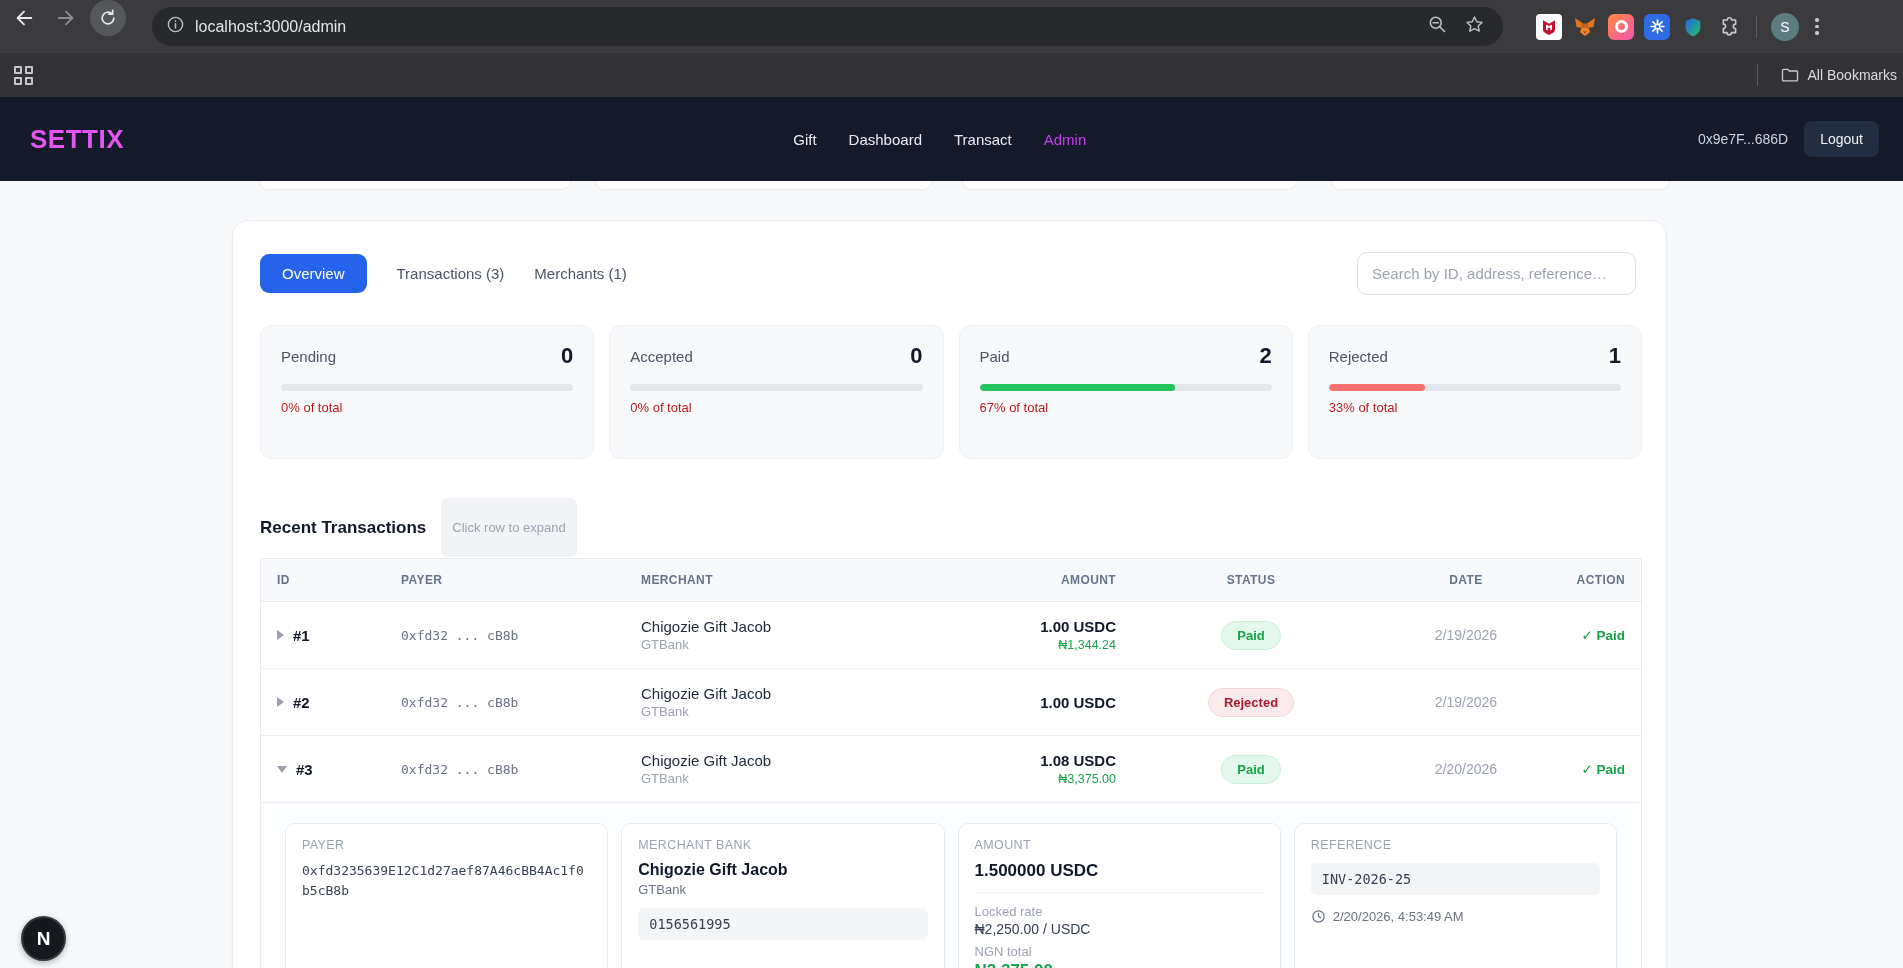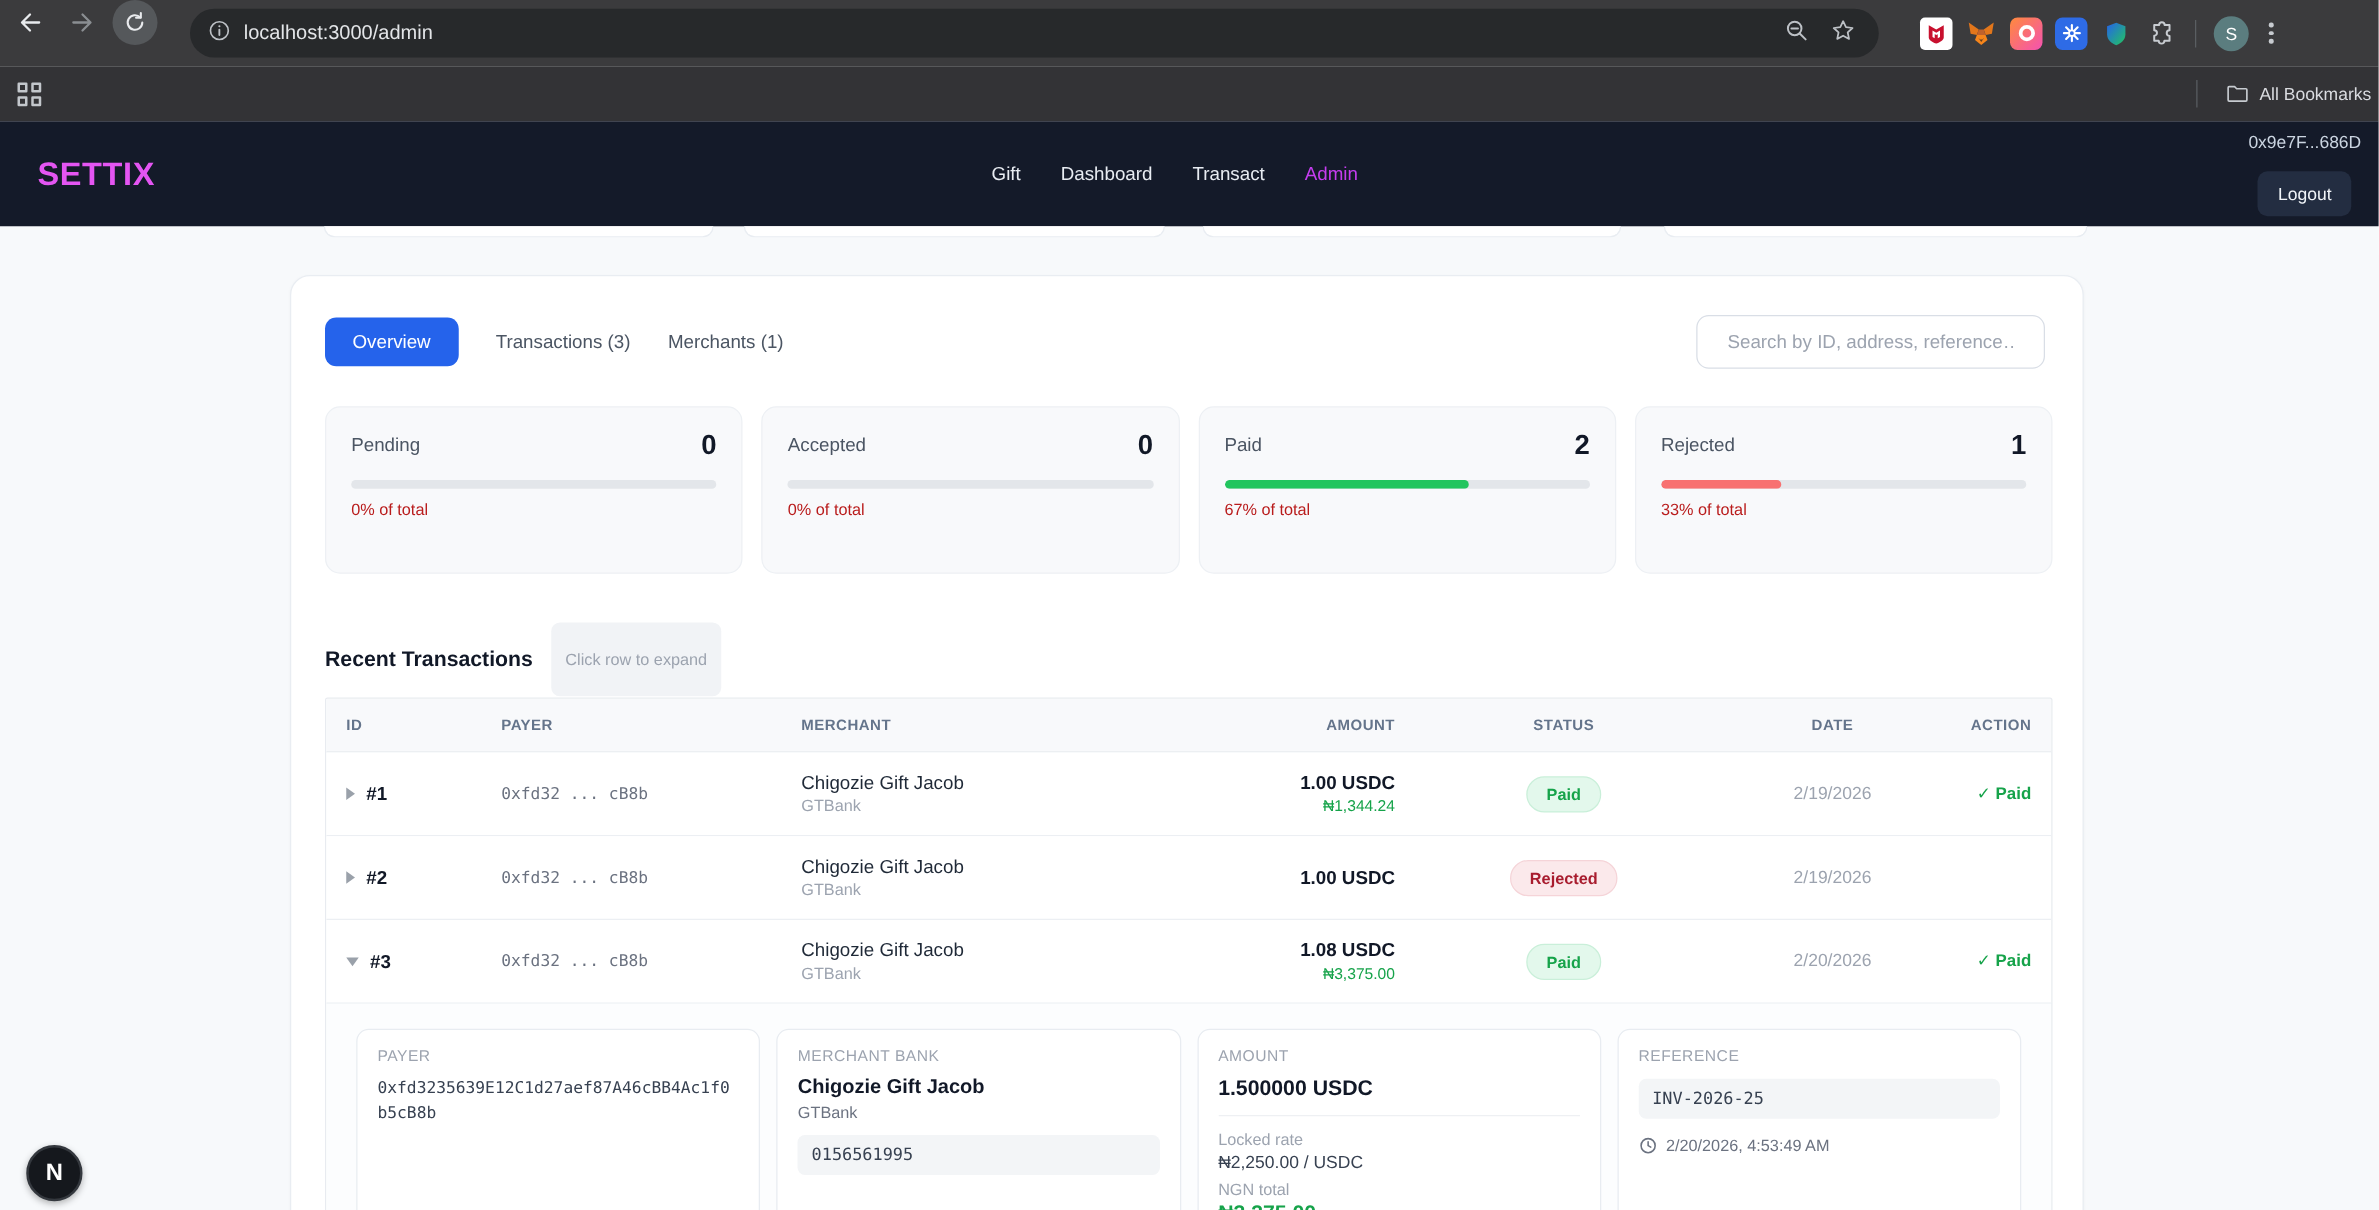--- a/index.html
+++ b/index.html
@@ -31,33 +31,33 @@
   .grid-icon i { border:2px solid #c3c7cc; border-radius:1px; }
   .allbm { position:absolute; right:6px; display:flex; align-items:center; gap:8px; color:#dadce0; font-size:14px; }
   .allbm .sep { width:1px; height:22px; background:#5a5e62; margin-right:14px; }
 
   
   .navbar { height:84px; background:#141a29; display:flex; align-items:center; position:relative; }
   .brand { color:#e455f2; font-size:26px; font-weight:bold; letter-spacing:.5px; margin-left:30px; }
   .nav-links { position:absolute; left:50%; transform:translateX(-54%); display:flex; gap:32px; }
   .nav-link { color:#e8ecf2; font-size:15px; cursor:pointer; }
   .nav-link.active { color:#c63df0; }
-  .nav-right { position:absolute; right:14px; display:flex; align-items:center; gap:16px;flex-direction:column; }
+  .nav-right { position:absolute; right:24px; display:flex; align-items:center; gap:16px; }
   .wallet { color:#cbd5e1; font-size:14px; }
   .logout { background:#232d41; color:#f1f5f9; font-size:14px; border:none; border-radius:8px; padding:10px 16px; cursor:pointer; }
 
   
   .page { position:relative; height:799px; }
   .partial-card { position:absolute; top:0; height:9px; background:#fff; border:1px solid #e9edf2; border-top:none; border-radius:0 0 12px 12px; }
   .main-card { position:absolute; left:232px; top:39px; width:1435px; height:765px; background:#fff; border:1px solid #e9edf2; border-radius:16px; box-shadow:0 1px 3px rgba(16,24,40,.04); padding:31px 24px 0 27px; }
 
   .tabs-row { display:flex; align-items:center; position:relative; height:43px; }
   .tab-pill { background:#2563eb; color:#fff; font-size:15px; border:none; border-radius:9px; padding:11px 22px; cursor:pointer; }
   .tab-plain { color:#4b5563; font-size:15px; margin-left:30px; cursor:pointer; }
-  .search-input { position:absolute; right:6px; top:0; width:279px; height:43px; border:1px solid #d9dee6; border-radius:10px; padding:0 24px; font-size:15px; color:#374151; background:#fff; }
+  .search-input { position:absolute; right:6px; top:0; width:279px; height:43px; border:1px solid #d9dee6; border-radius:10px; padding:0 14px; font-size:15px; color:#374151; background:#fff; }
   .search-input::placeholder { color:#9ca3af; }
 
   .stats { display:grid; grid-template-columns:repeat(4,1fr); gap:15px; margin-top:30px; }
   .stat-card { background:#f8f9fb; border:1px solid #edf0f4; border-radius:12px; padding:17px 20px; height:134px; }
   .stat-top { display:flex; justify-content:space-between; align-items:center; }
   .stat-label { color:#4b5563; font-size:15px; }
   .stat-value { color:#111827; font-size:22px; font-weight:bold; }
   .bar-track { height:7px; background:#e3e6ea; border-radius:5px; margin-top:15px; overflow:hidden; }
   .bar-fill { height:100%; border-radius:5px; }
   .stat-caption { color:#b91c1c; font-size:13px; margin-top:9px; }

